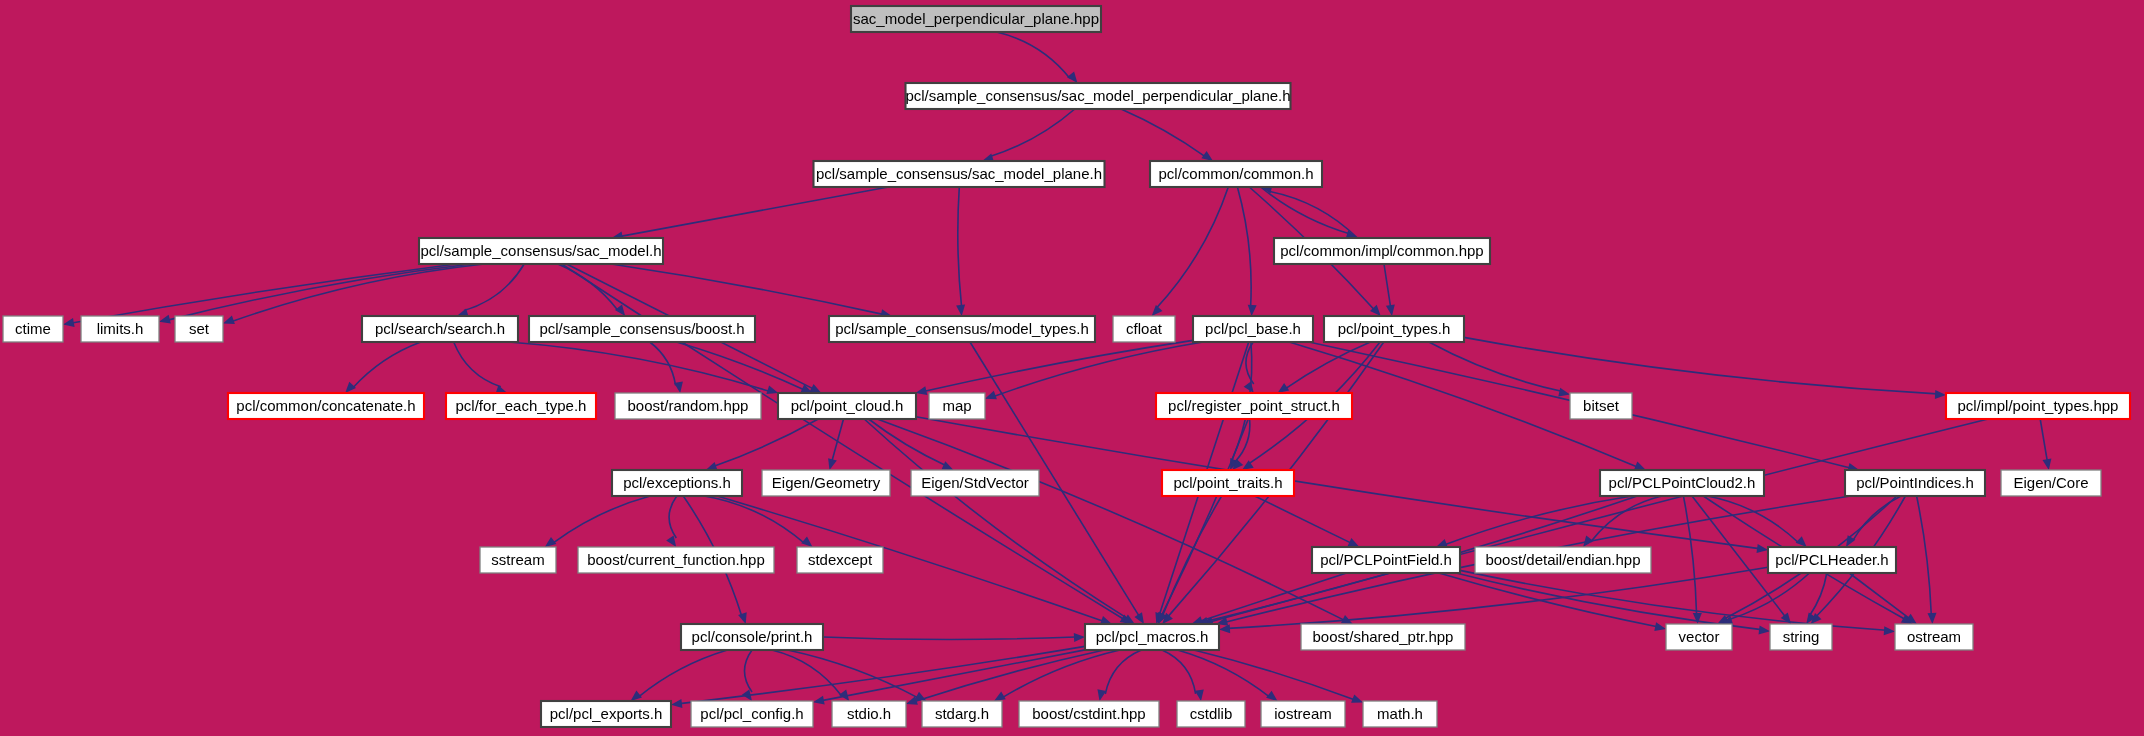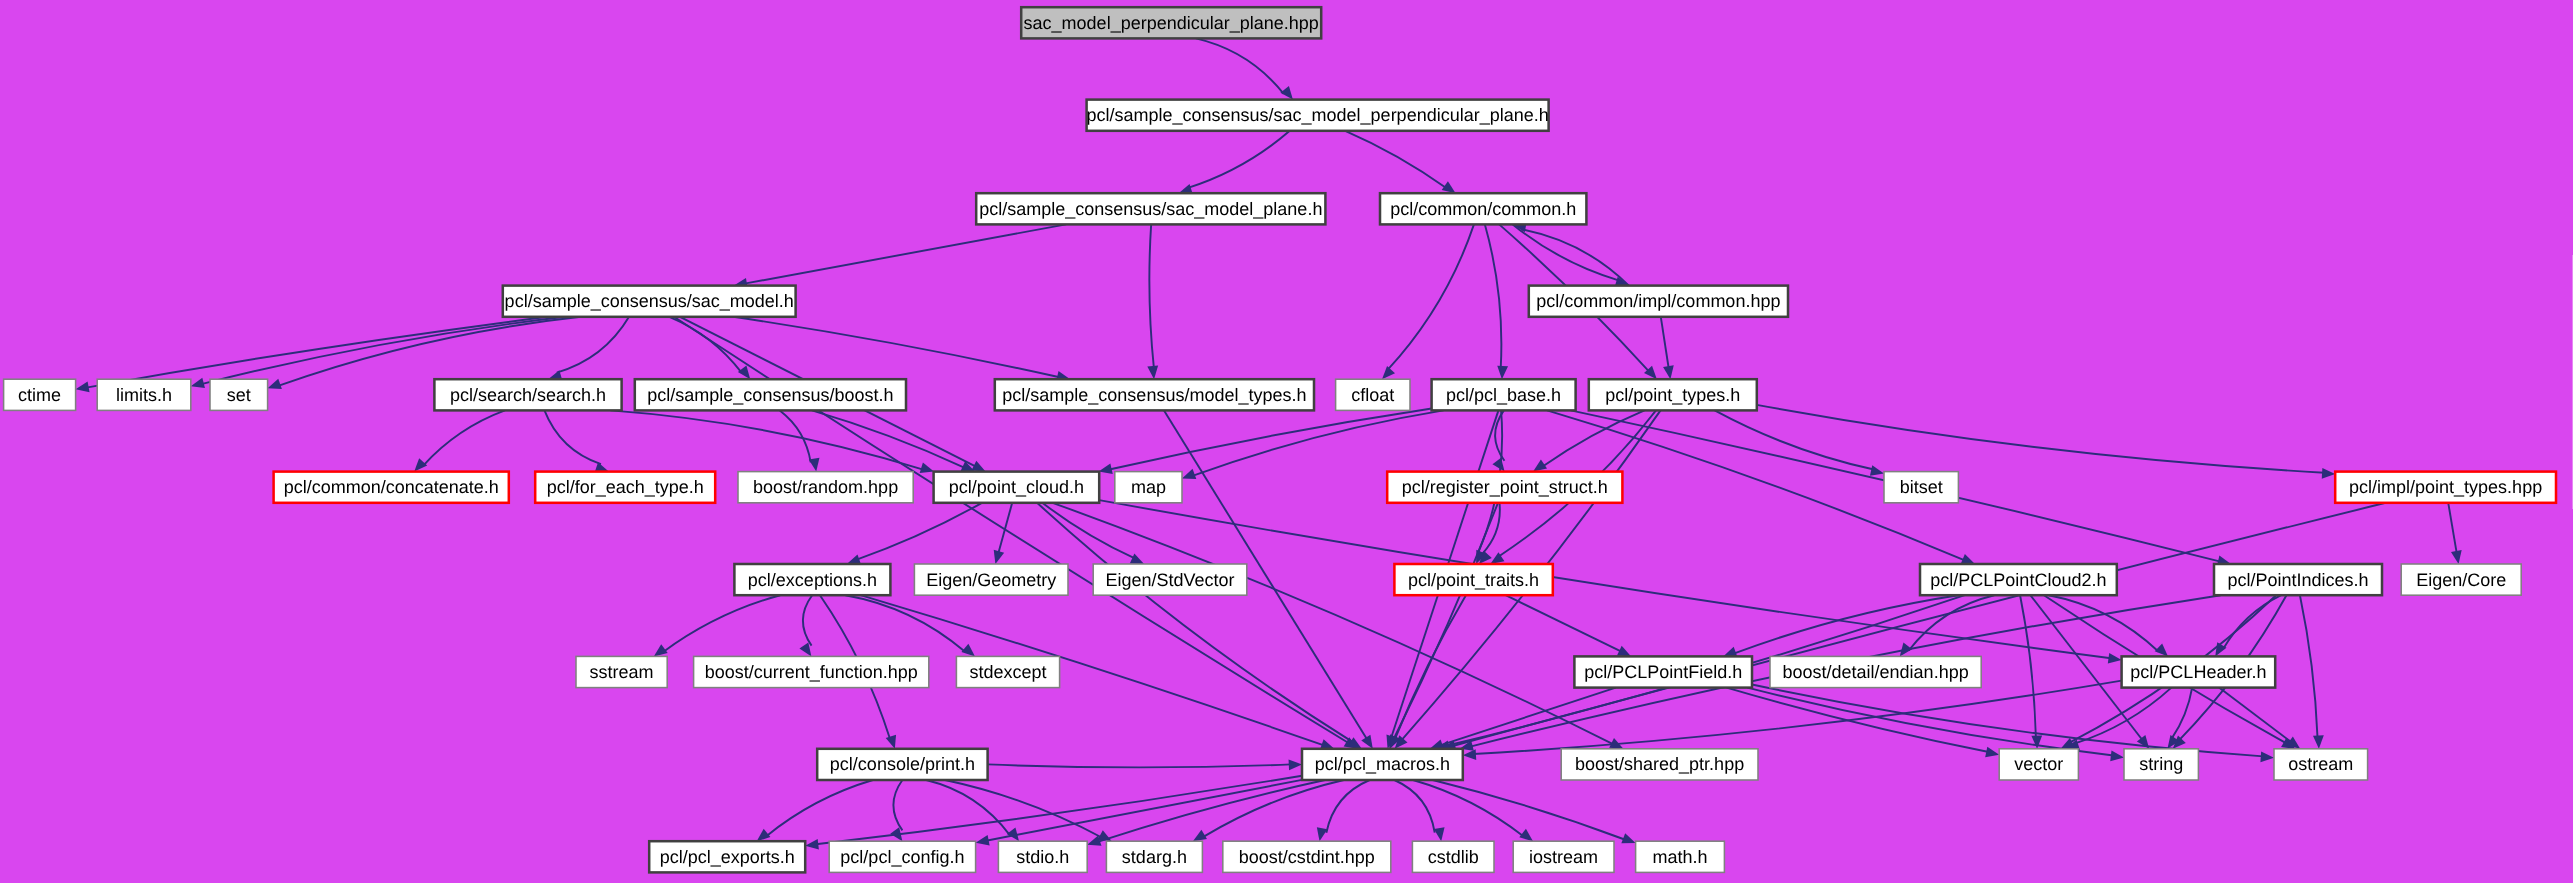--- a/index.html
+++ b/index.html
@@ -7,21 +7,21 @@
     padding: 0;
     background: #ffffff;
   }
   body {
     font-family: "Liberation Sans", sans-serif;
   }
   #graph-wrap {
     position: relative;
     width: 2144px;
     height: 736px;
-    background: #d946ef;
+    background: #be185d;
     overflow: hidden;
   }
   svg#graph-svg {
     position: absolute;
     left: 0;
     top: 0;
     width: 2144px;
     height: 736px;
     display: block;
   }

